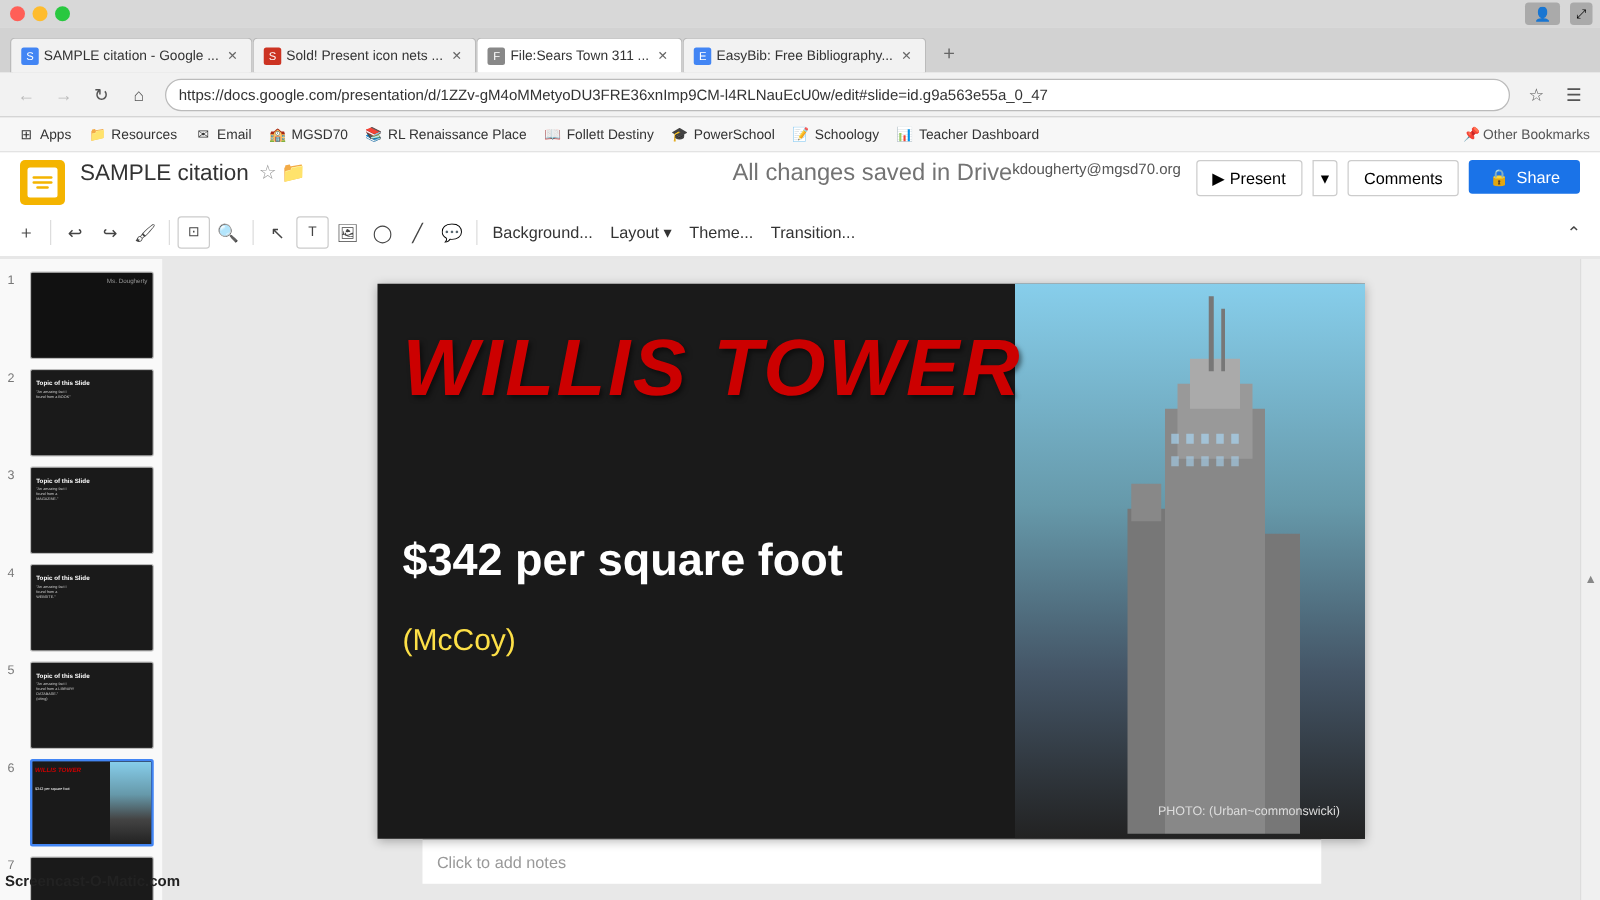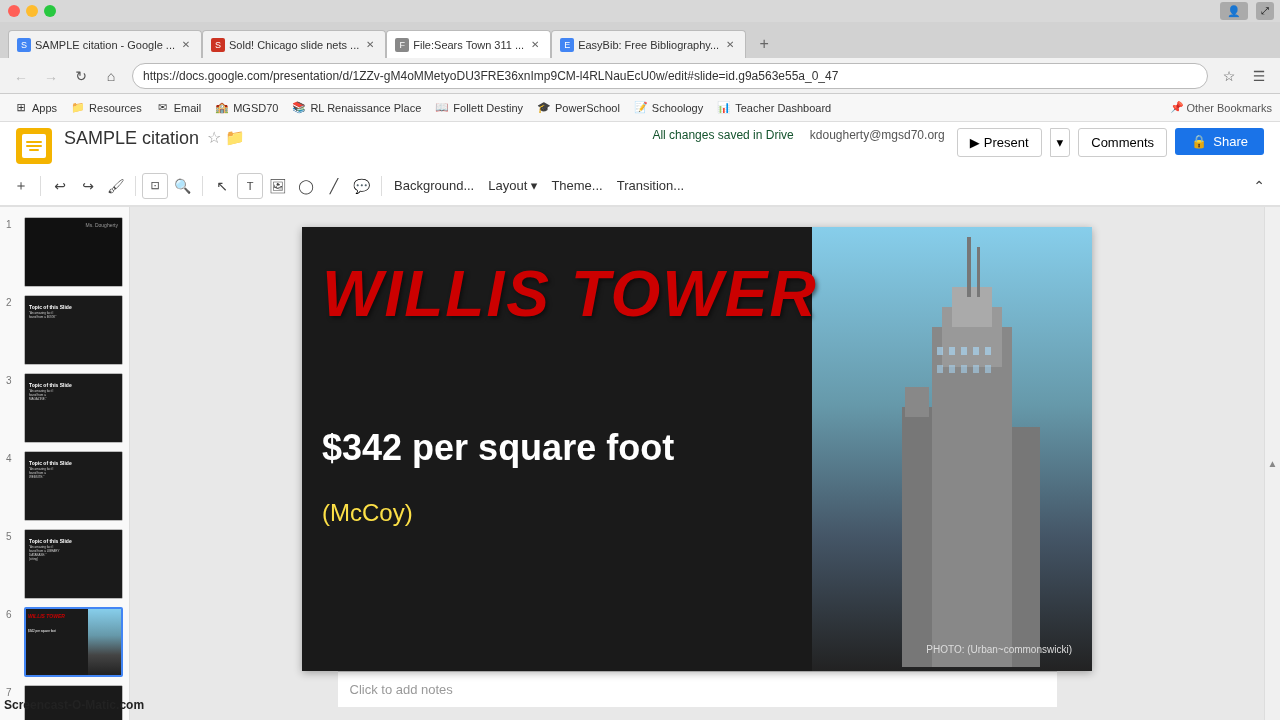--- a/index.html
+++ b/index.html
@@ -31,21 +31,21 @@
     
     .doc-header { background: #fff; border-bottom: 1px solid #e0e0e0; }
 
     .doc-title-bar { display: flex; align-items: flex-start; padding: 6px 16px 2px 16px; height: 44px; }
     .doc-logo { width: 36px; height: 36px; background: #f4b400; border-radius: 4px; display: flex; align-items: center; justify-content: center; margin-right: 12px; flex-shrink: 0; }
     .doc-logo-inner { width: 24px; height: 24px; background: #fff; border-radius: 2px; display: flex; flex-direction: column; align-items: center; justify-content: center; gap: 2px; }
     .doc-logo-line { width: 16px; height: 2px; background: #f4b400; border-radius: 1px; }
     .doc-title { font-size: 18px; color: #333; font-weight: normal; margin-right: 8px; }
     .doc-star { font-size: 16px; color: #999; cursor: pointer; margin-right: 4px; }
     .doc-folder { font-size: 16px; color: #999; cursor: pointer; margin-right: auto; }
-    .doc-saved { font-size: 12px; color: #14532d; margin-right: 16px; }
+    .doc-saved { font-size: 19px; color: #737373; }
     .doc-user { font-size: 12px; color: #555; margin-right: 12px; }
     .btn-present { background: #fff; border: 1px solid #ccc; border-radius: 3px; padding: 6px 12px; font-size: 13px; cursor: pointer; display: flex; align-items: center; gap: 4px; margin-right: 8px; }
     .btn-present-arrow { padding: 6px 8px; border: 1px solid #ccc; border-left: none; border-radius: 0 3px 3px 0; cursor: pointer; background: #fff; }
     .btn-comments { background: #fff; border: 1px solid #ccc; border-radius: 3px; padding: 6px 12px; font-size: 13px; cursor: pointer; margin-right: 8px; }
     .btn-share { background: #1a73e8; border: none; border-radius: 3px; padding: 6px 16px; font-size: 13px; color: #fff; cursor: pointer; display: flex; align-items: center; gap: 6px; }
 
     .menu-bar { display: flex; align-items: center; padding: 0 16px; height: 28px; font-size: 13px; color: #333; gap: 2px; }
     .menu-item { padding: 4px 8px; border-radius: 3px; cursor: pointer; }
 
     .toolbar { display: flex; align-items: center; padding: 4px 8px; height: 40px; border-bottom: 1px solid #e0e0e0; gap: 2px; flex-wrap: nowrap; overflow: hidden; }
@@ -137,21 +137,21 @@
         <span style="font-size: 9px; color: #fff;">S</span>
       </div>
       <span class="tab-title">SAMPLE citation - Google ...</span>
       <span class="tab-close">✕</span>
     </div>
 
     <div class="tab">
       <div class="tab-favicon" style="background: #cc3322; display: flex; align-items: center; justify-content: center;">
         <span style="font-size: 9px; color: #fff;">S</span>
       </div>
-      <span class="tab-title">Sold! Chicago slide nets ...</span>
+      <span class="tab-title">Sold! Present icon nets ...</span>
       <span class="tab-close">✕</span>
     </div>
 
     <div class="tab active">
       <div class="tab-favicon" style="background: #888; display: flex; align-items: center; justify-content: center;">
         <span style="font-size: 9px; color: #fff;">F</span>
       </div>
       <span class="tab-title">File:Sears Town 311 ...</span>
       <span class="tab-close">✕</span>
     </div>

